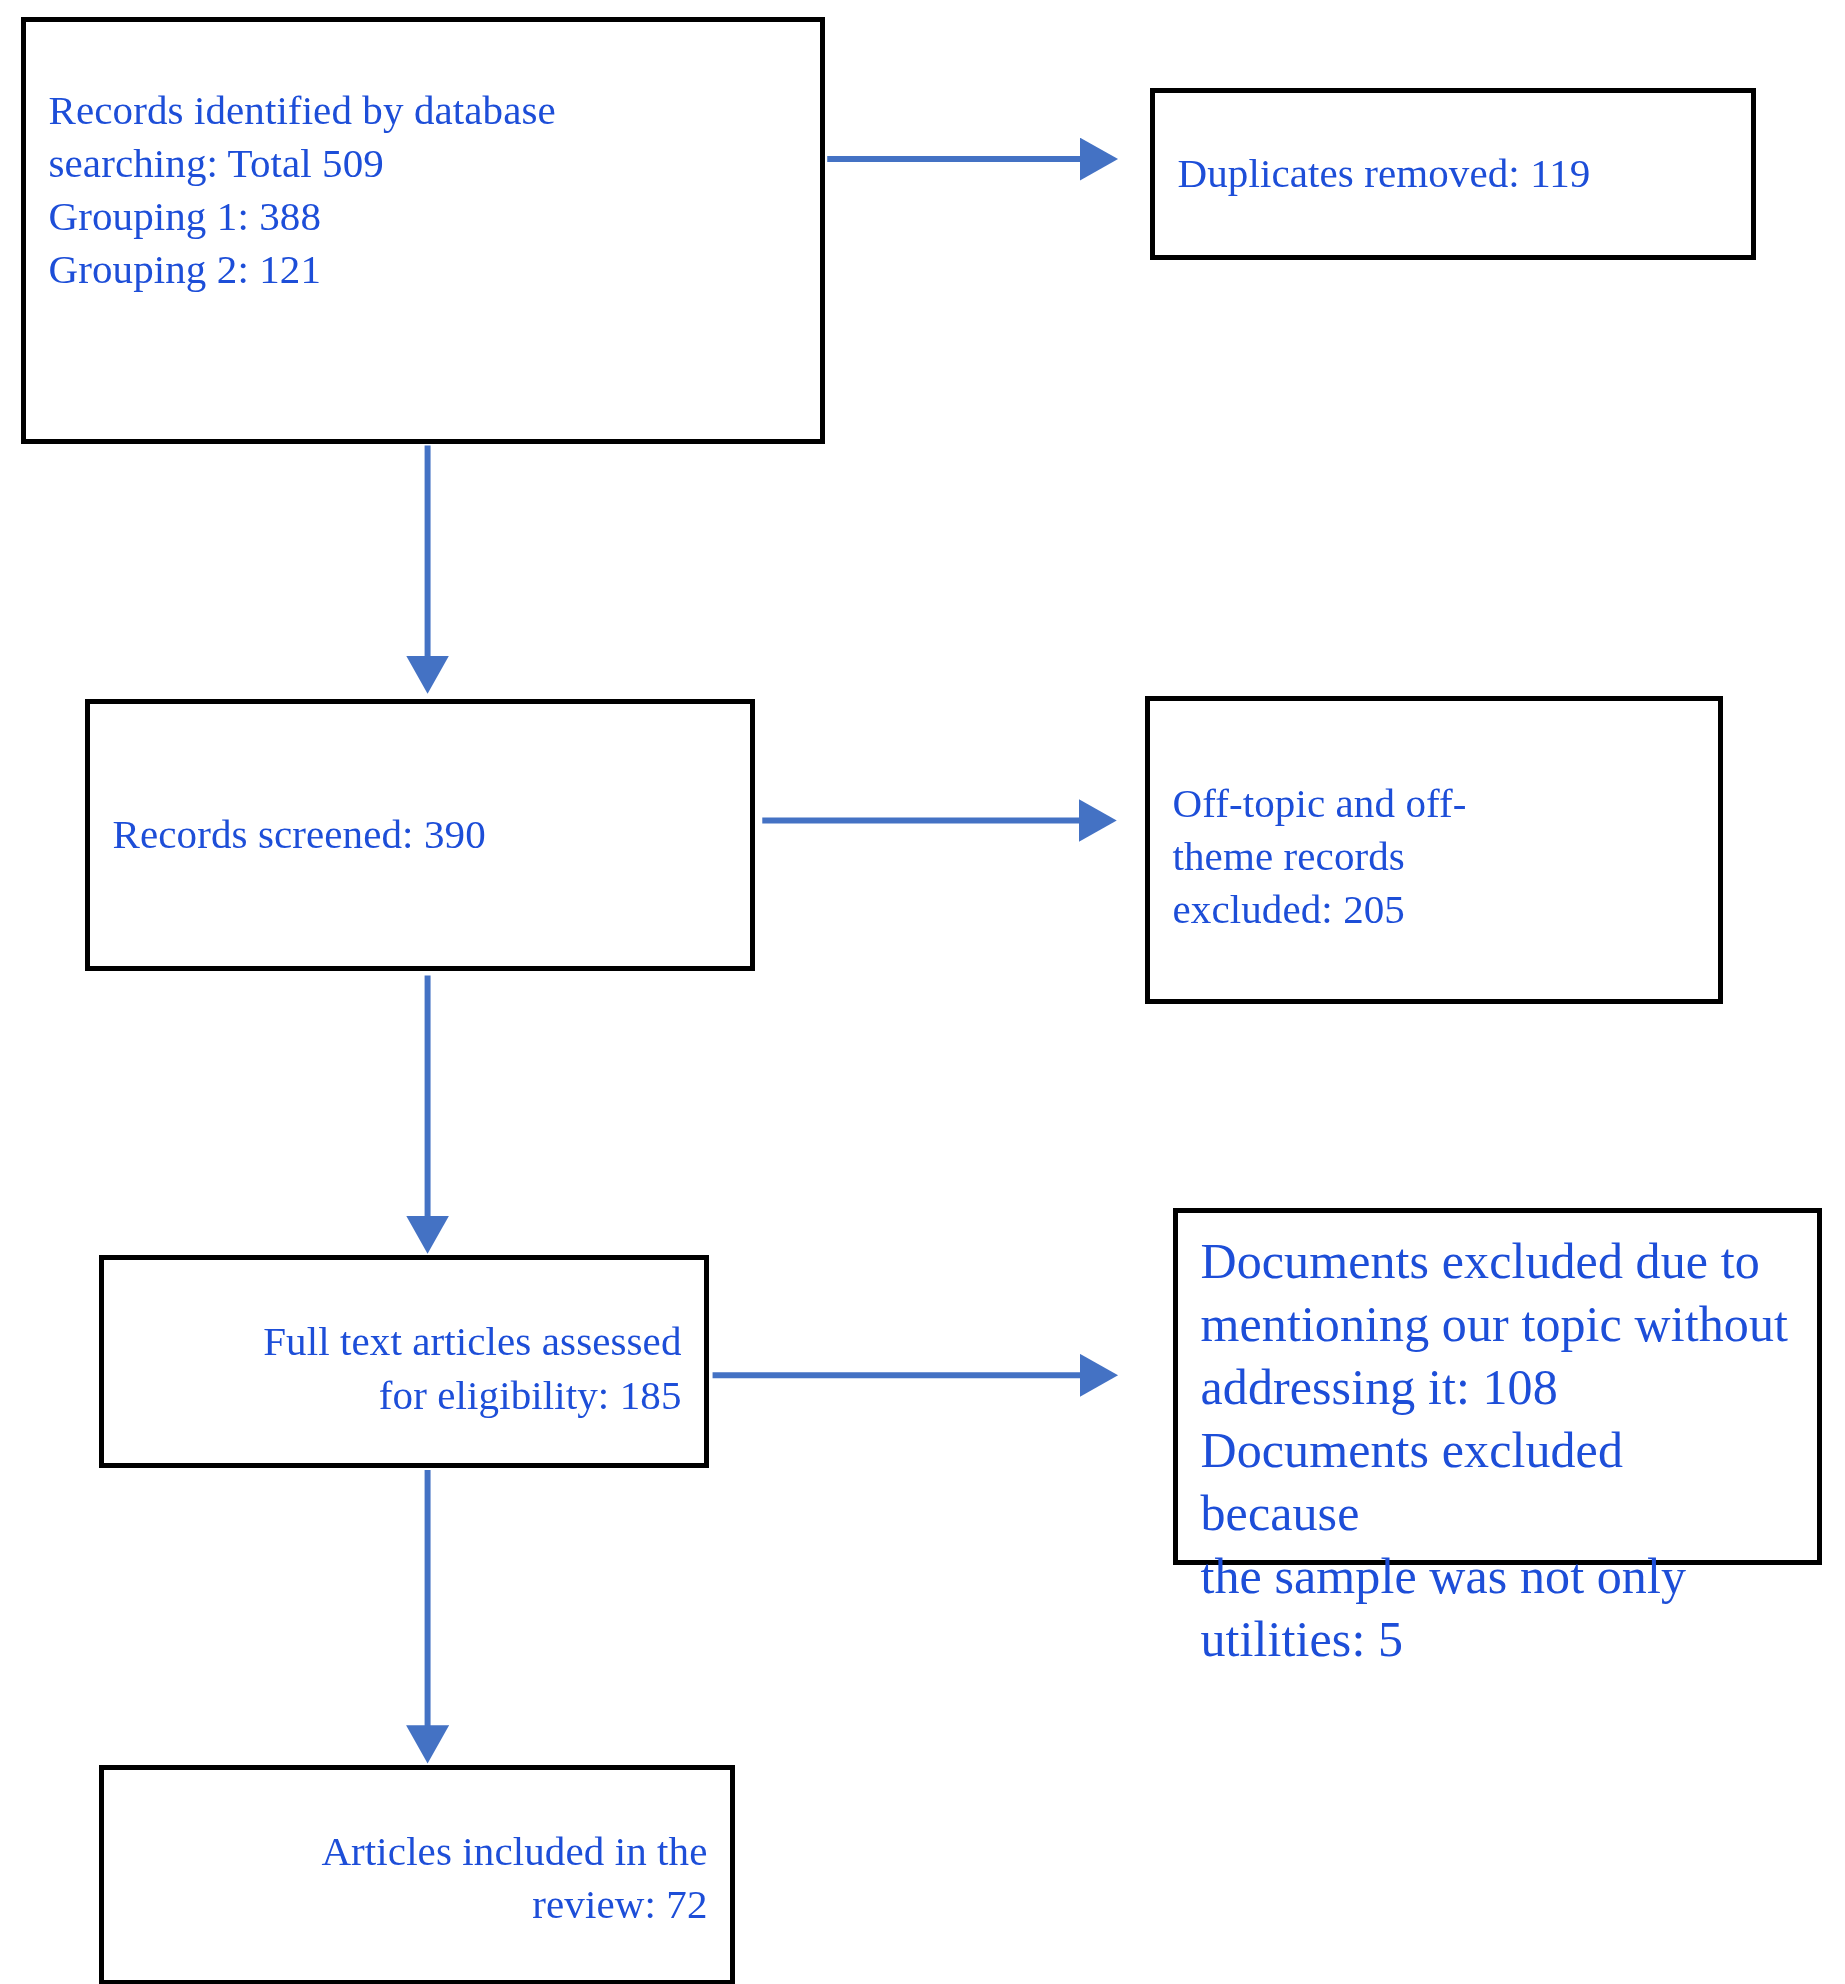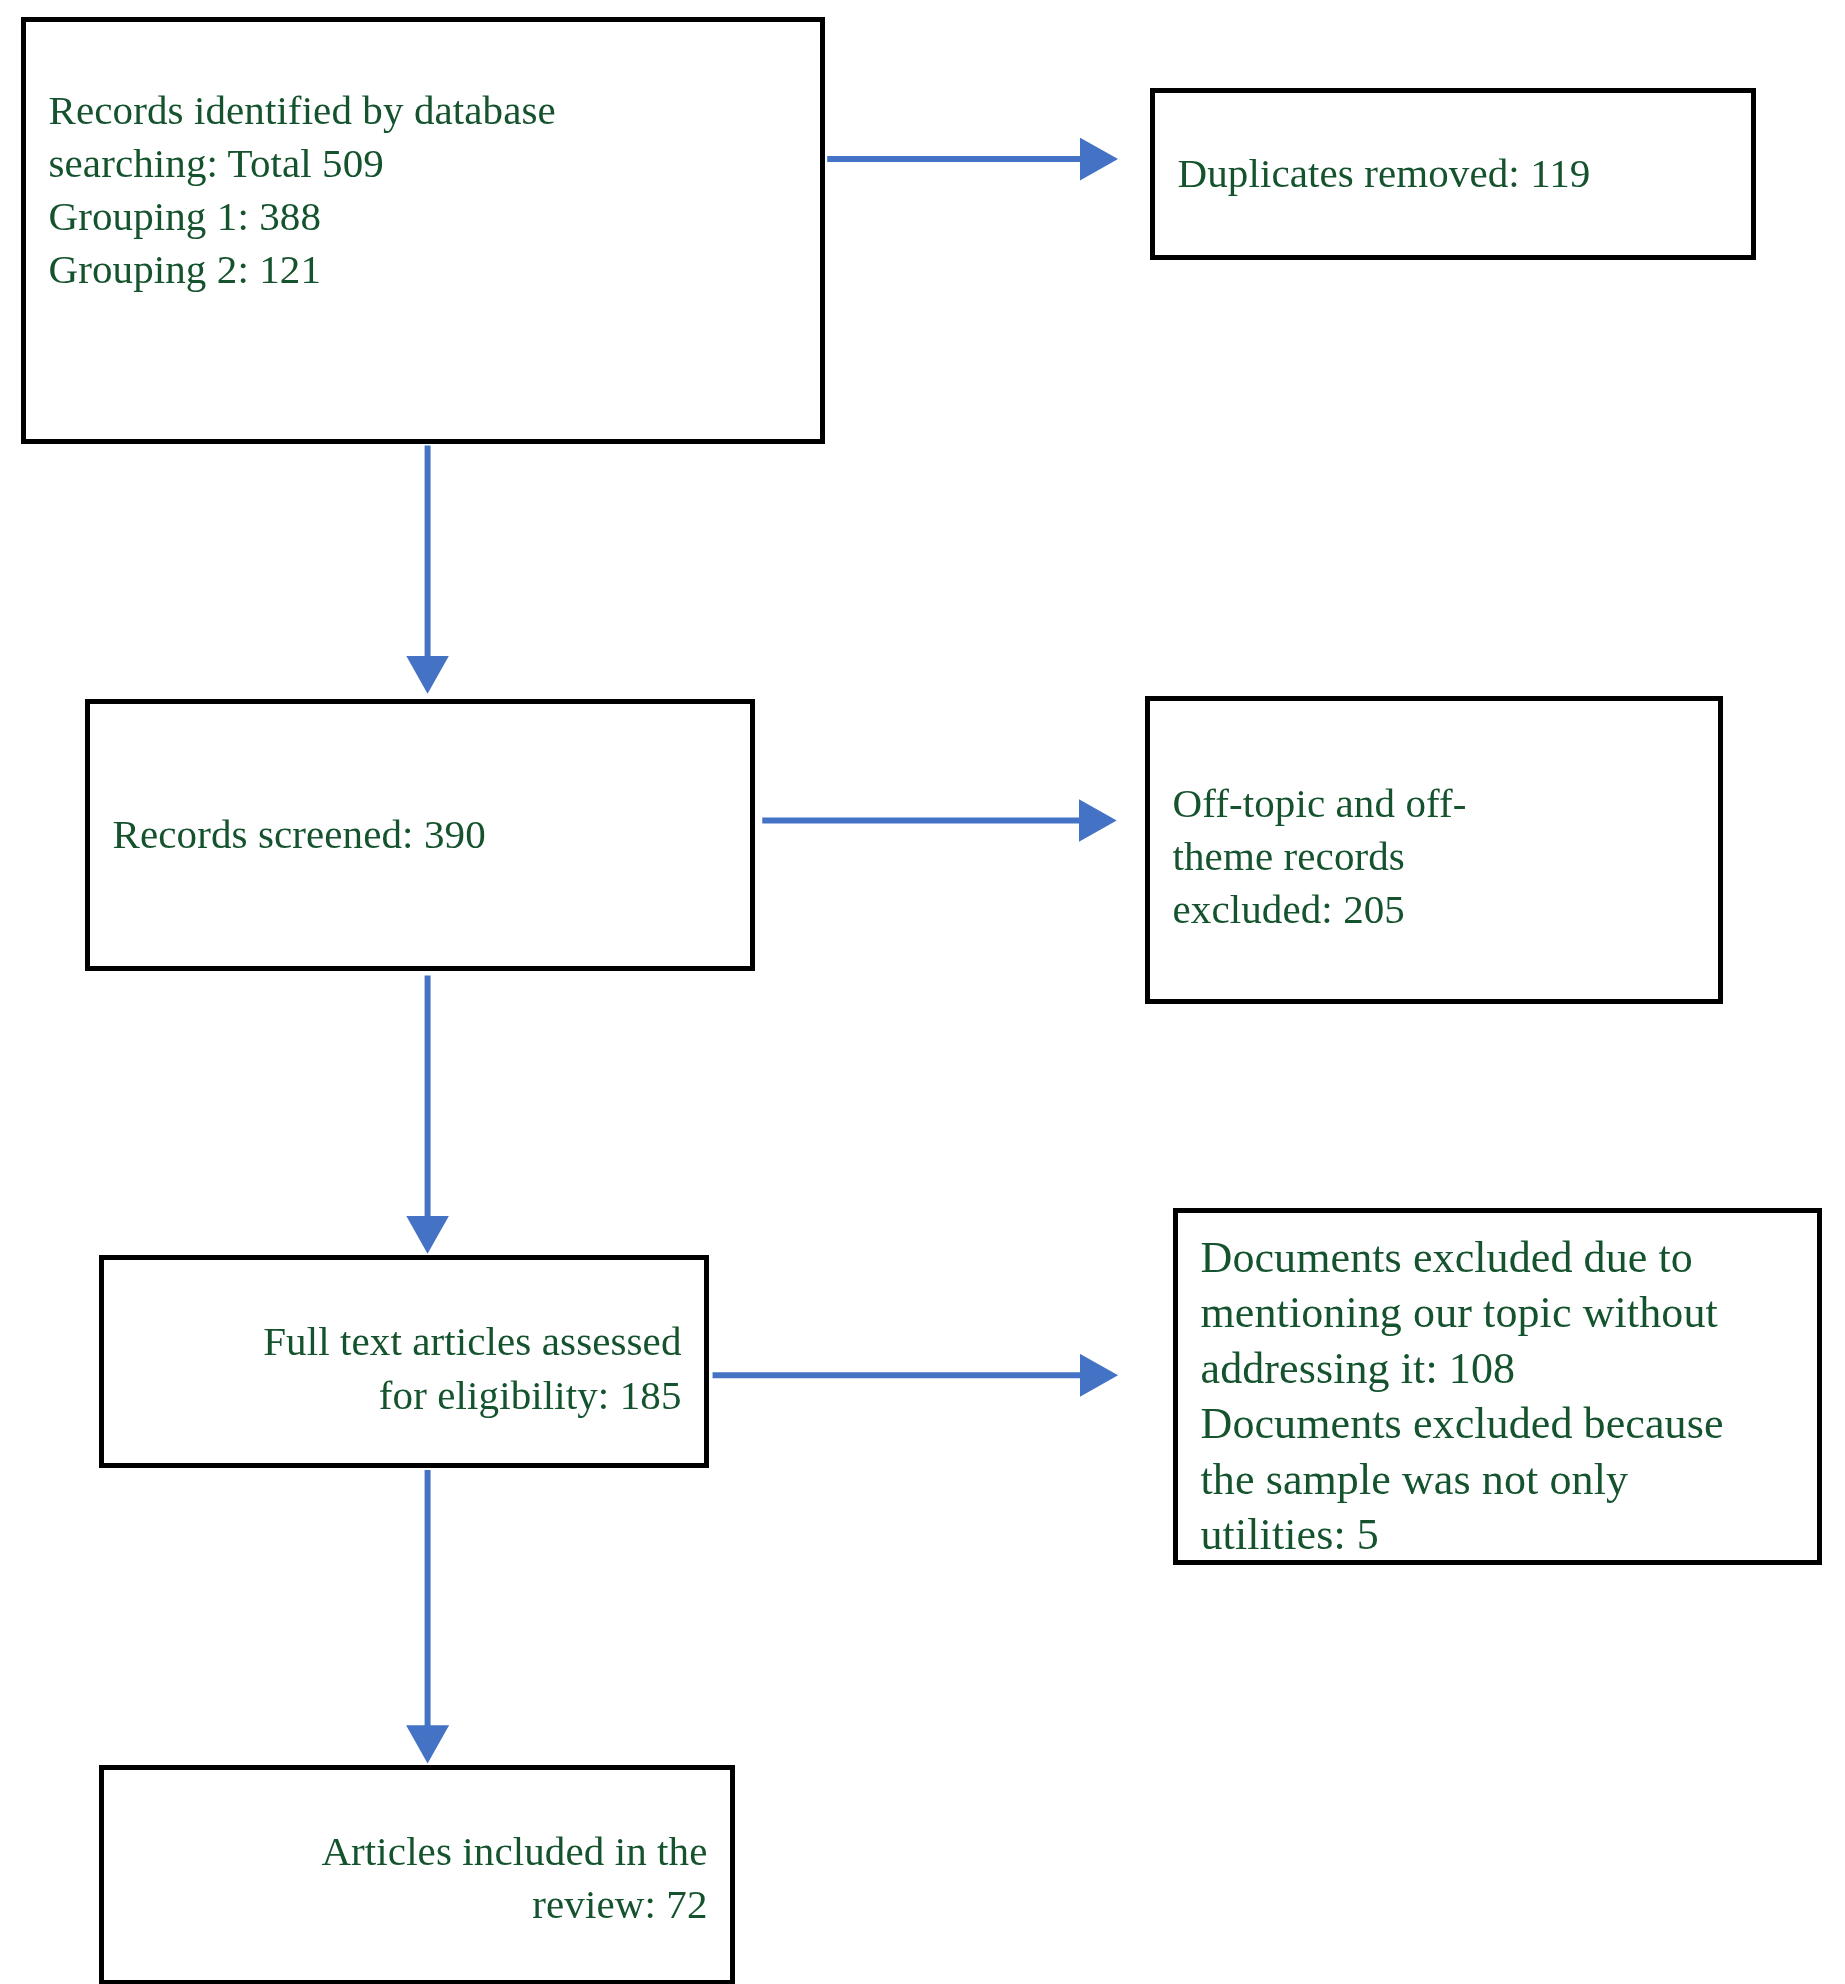--- a/index.html
+++ b/index.html
@@ -21,21 +21,21 @@
     box-sizing: border-box;
     background: #ffffff;
     border: 5.3px solid #000000;
     display: flex;
     align-items: center;
   }
   .node .txt {
     padding: 0 22.5px;
     font-size: 41px;
     line-height: 1.30;
-    color: #14532d;
+    color: #1d4ed8;
     letter-spacing: 0.1px;
     white-space: pre-line;
     width: 100%;
   }
   
   .node.top-align { align-items: flex-start; }
   .node.top-align .txt { padding-top: 17px; }
 
   
   #node-identified  { left: 21px;   top: 16.6px;   width: 804px; height: 427px; }
@@ -44,21 +44,21 @@
   #node-offtopic    { left: 1145px; top: 696px; width: 578px;  height: 308px; }
   #node-fulltext    { left: 99px;  top: 1255px; width: 610px;  height: 213px; }
   #node-docsexcl    { left: 1173px; top: 1208px; width: 649px;  height: 357px; }
   #node-included    { left: 99px;  top: 1765px; width: 636px;  height: 220px; text-align: right; }
 
   
   #node-identified .txt { padding-top: 0; margin-top: -80px; }
   #node-fulltext  .txt  { margin-top: 14px; text-align: right; }
   #node-included  .txt  { margin-top: 6.6px; }
   #node-offtopic  .txt  { margin-top: 13px; }
-  #node-docsexcl  .txt  { margin-top: 0; font-size: 44px; line-height: 1.26; }
+  #node-docsexcl  .txt  { margin-top: 0; font-size: 50px; line-height: 1.26; }
 
   
   #connectors {
     position: absolute;
     left: 0; top: 0;
     width: 1846px;
     height: 1985px;
     pointer-events: none;
   }
 </style>

